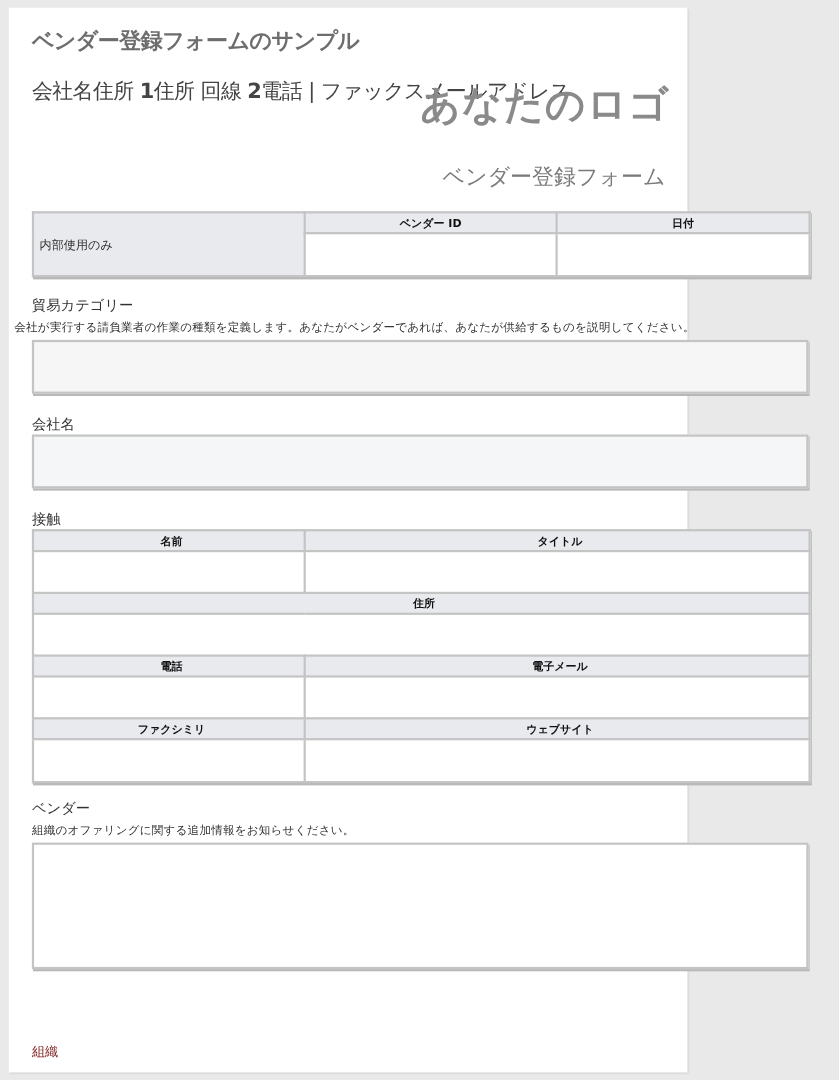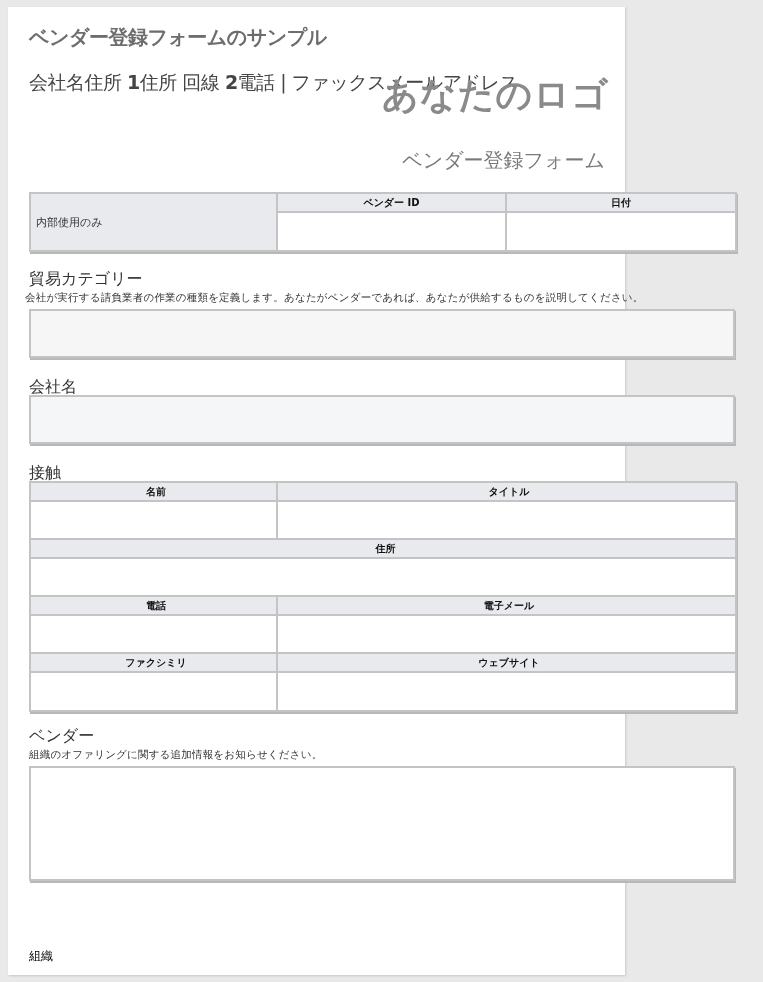--- a/index.html
+++ b/index.html
@@ -54,31 +54,31 @@
     .hdr.center { text-align: center; }
     .hdr.left { text-align: center; padding-left: 5px !important; }
     .cell { background: #fff; }
     .internal {
       background: #e8eaee; font-size: 11px; color: #333;
       padding-left: 5px !important; vertical-align: middle;
     }
     .shadow { box-shadow: 1px 2px 0 #b8b8b8; }
     .label {
       font-family: "DejaVu Serif", serif;
-      font-size: 16px; color: #333; white-space: nowrap;
+      font-size: 13px; color: #333; white-space: nowrap;
     }
     .help {
       font-family: "DejaVu Serif", serif;
       font-size: 10.5px; color: #333; white-space: nowrap; letter-spacing: 0.2px;
     }
     .box {
       border: 2px solid #c4c4c4; box-shadow: 1px 2px 0 #b8b8b8;
     }
     .footer-label {
-      font-family: "DejaVu Sans", sans-serif; font-size: 12px; color: #000000;
+      font-family: "DejaVu Sans", sans-serif; font-size: 12px; color: #7f1d1d;
     }
   </style>
 </head>
 <body>
 
 <div class="page">
 
   <div class="abs title">ベンダー登録フォームのサンプル</div>
 
   <div class="abs contact-line">
@@ -102,21 +102,21 @@
       <td class="hdr center">日付</td>
     </tr>
     <tr>
       <td class="cell" style="height:36px;"></td>
       <td class="cell"></td>
     </tr>
   </tbody>
     </table>
 
   <div class="abs label" style="left:21px; top:262px;">貿易カテゴリー</div>
-  <div class="abs help" style="left:17px; top:284px;text-align:right;">会社が実行する請負業者の作業の種類を定義します。あなたがベンダーであれば、あなたが供給するものを説明してください。</div>
+  <div class="abs help" style="left:5px; top:284px;text-align:right;">会社が実行する請負業者の作業の種類を定義します。あなたがベンダーであれば、あなたが供給するものを説明してください。</div>
   <div class="abs box" style="left:21px; top:302px; width:702px; height:45px; background:#f6f6f6;"></div>
 
   <div class="abs label" style="left:21px; top:370px;">会社名</div>
   <div class="abs box" style="left:21px; top:388px; width:702px; height:45px; background:#f4f6f8;"></div>
 
   <div class="abs label" style="left:21px; top:456px;">接触</div>
   <table class="grid abs shadow" style="left:21px; top:474px; width:706px;">
     <colgroup>
         <col style="width:247px">
         <col style="width:459px">

